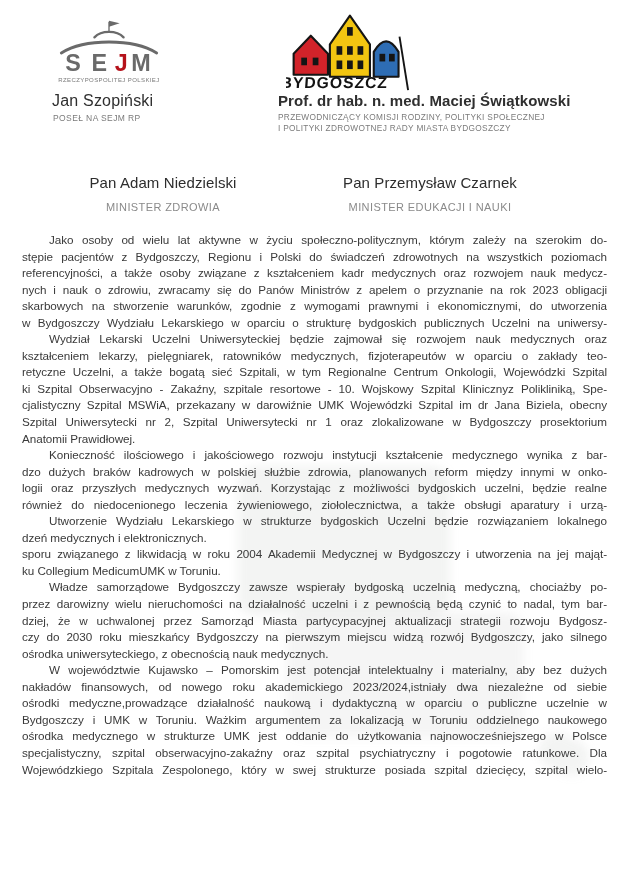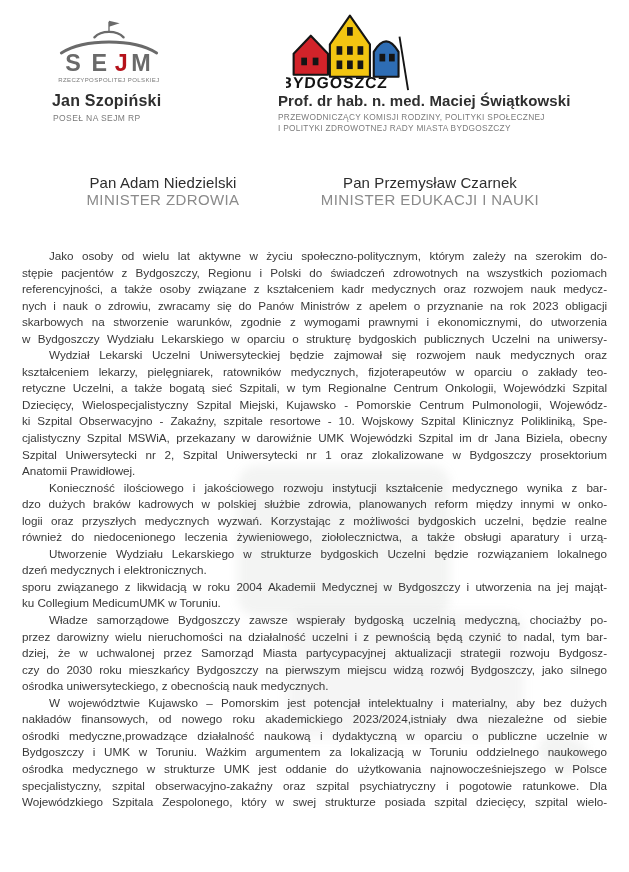--- a/index.html
+++ b/index.html
@@ -14,21 +14,21 @@
         background:rgba(140,148,140,0.10); }
   .b2 { left:286px; top:612px; width:238px; height:126px;
         background:rgba(140,148,140,0.09); }
   .b3 { left:538px; top:736px; width:52px; height:36px;
         background:rgba(140,148,140,0.10); transform:rotate(25deg); }
 
   
   .sejm-logo { position:absolute; left:53px; top:15px; width:112px; height:70px; }
   .hdr-name-left {
     position:absolute; left:52px; top:92px; width:170px;
-    font-size:16px; font-weight:bold; color:#2f2f2f; letter-spacing:.2px;
+    font-size:16px; font-weight:normal; color:#2f2f2f; letter-spacing:.2px;
   }
   .hdr-role-left {
     position:absolute; left:53px; top:113px; width:170px;
     font-size:8.5px; color:#7b7b7b; letter-spacing:.4px;
   }
 
   
   .byd-logo { position:absolute; left:286px; top:5px; width:124px; height:90px; }
   .hdr-name-right {
     position:absolute; left:278px; top:92px; width:330px;
@@ -41,25 +41,25 @@
   .hdr-role-right2 {
     position:absolute; left:278px; top:123px; width:330px;
     font-size:8.3px; color:#7b7b7b; letter-spacing:.3px;
   }
 
   
   .recipient { position:absolute; top:174px; width:250px; text-align:center; }
   .rec-left  { left:38px; }
   .rec-right { left:305px; }
   .rec-name  { font-size:15px; font-weight:normal; color:#2d2d2d; letter-spacing:.1px; }
-  .rec-role  { margin-top:0; font-size:15px; color:#8a8a8a; letter-spacing:.4px; }
+  .rec-role  { margin-top:10px; font-size:11px; color:#8a8a8a; letter-spacing:.4px; }
 
   
   .body-text {
-    position:absolute; left:22px; top:248px; width:585px;
+    position:absolute; left:22px; top:232px; width:585px;
     font-size:11.7px; color:#3a3a3a; letter-spacing:-0.05px;
   }
   .line {
     display:block; line-height:16.55px; height:16.55px;
     text-align:justify; text-align-last:justify; white-space:normal; overflow:visible;
   }
   .line.first   { text-indent:27px; }
   .line.endpara { text-align-last:left; }
 
   svg text { font-family:"Liberation Sans", sans-serif; }
@@ -127,21 +127,20 @@
   <main class="body-text" id="body-text">
       <div class="line first">Jako osoby od wielu lat aktywne w życiu społeczno-politycznym, którym zależy na szerokim do-</div>
       <div class="line">stępie pacjentów z Bydgoszczy, Regionu i Polski do świadczeń zdrowotnych na wszystkich poziomach</div>
       <div class="line">referencyjności, a także osoby związane z kształceniem kadr medycznych oraz rozwojem nauk medycz-</div>
       <div class="line">nych i nauk o zdrowiu, zwracamy się do Panów Ministrów z apelem o przyznanie na rok 2023 obligacji</div>
       <div class="line">skarbowych na stworzenie warunków, zgodnie z wymogami prawnymi i ekonomicznymi, do utworzenia</div>
       <div class="line">w Bydgoszczy Wydziału Lekarskiego w oparciu o strukturę bydgoskich publicznych Uczelni na uniwersy-</div>
       <div class="line first">Wydział Lekarski Uczelni Uniwersyteckiej będzie zajmował się rozwojem nauk medycznych oraz</div>
       <div class="line">kształceniem lekarzy, pielęgniarek, ratowników medycznych, fizjoterapeutów w oparciu o zakłady teo-</div>
       <div class="line">retyczne Uczelni, a także bogatą sieć Szpitali, w tym Regionalne Centrum Onkologii, Wojewódzki Szpital</div>
-      <div class="line">Dziecięcy, Wielospecjalistyczny Szpital Miejski, Kujawsko - Pomorskie Centrum Pulmonologii, Wojewódz-</div>
       <div class="line">ki Szpital Obserwacyjno - Zakaźny, szpitale resortowe - 10. Wojskowy Szpital Klinicznyz Polikliniką, Spe-</div>
       <div class="line">cjalistyczny Szpital MSWiA, przekazany w darowiźnie UMK Wojewódzki Szpital im dr Jana Biziela, obecny</div>
       <div class="line">Szpital Uniwersytecki nr 2, Szpital Uniwersytecki nr 1 oraz zlokalizowane w Bydgoszczy prosektorium</div>
       <div class="line endpara">Anatomii Prawidłowej.</div>
       <div class="line first">Konieczność ilościowego i jakościowego rozwoju instytucji kształcenie medycznego wynika z bar-</div>
       <div class="line">dzo dużych braków kadrowych w polskiej służbie zdrowia, planowanych reform między innymi w onko-</div>
       <div class="line">logii oraz przyszłych medycznych wyzwań. Korzystając z możliwości bydgoskich uczelni, będzie realne</div>
       <div class="line">również do niedocenionego leczenia żywieniowego, ziołolecznictwa, a także obsługi aparatury i urzą-</div>
       <div class="line first">Utworzenie Wydziału Lekarskiego w strukturze bydgoskich Uczelni będzie rozwiązaniem lokalnego</div>
       <div class="line endpara">dzeń medycznych i elektronicznych.</div>

